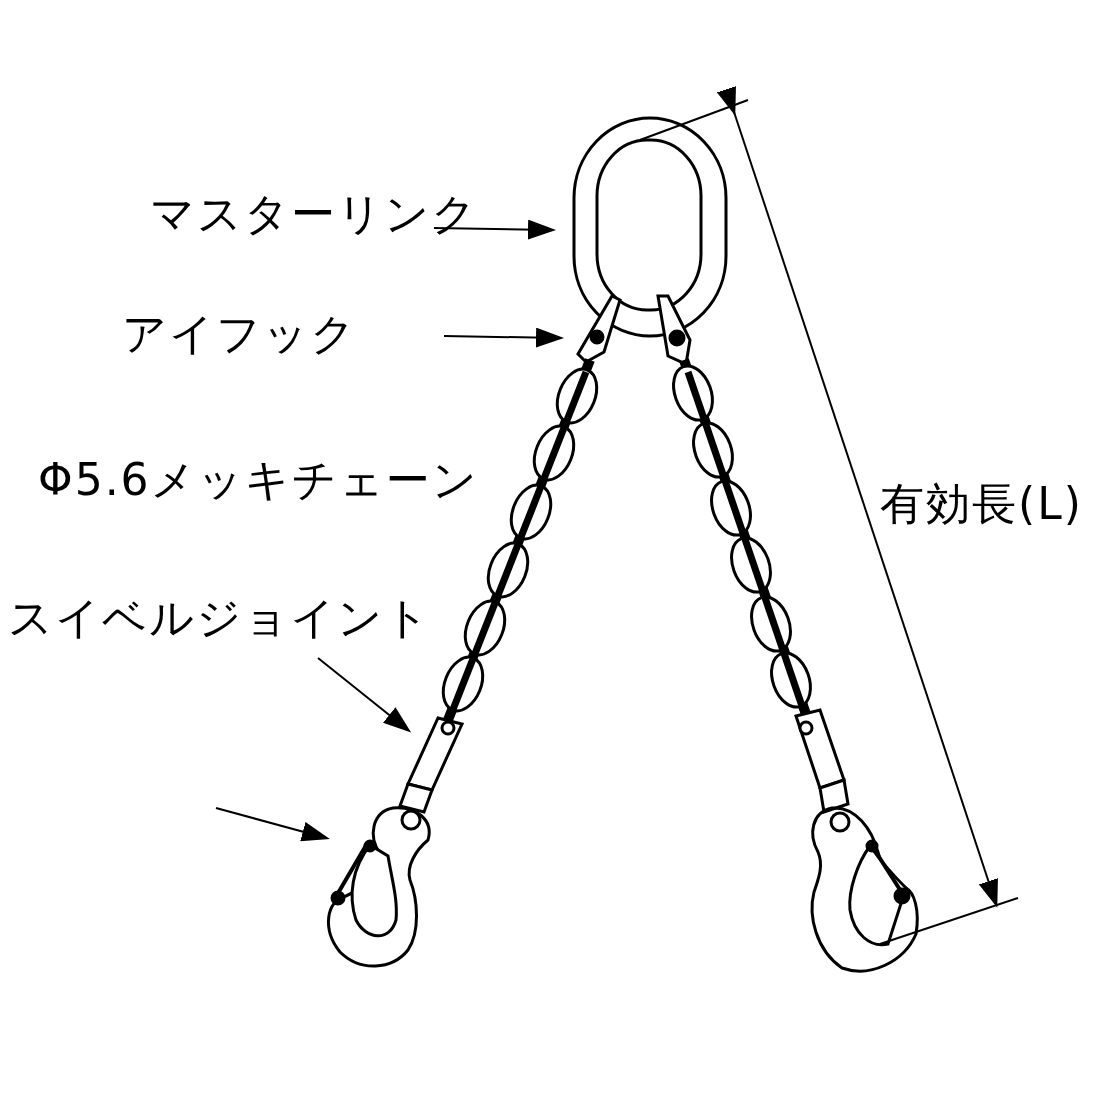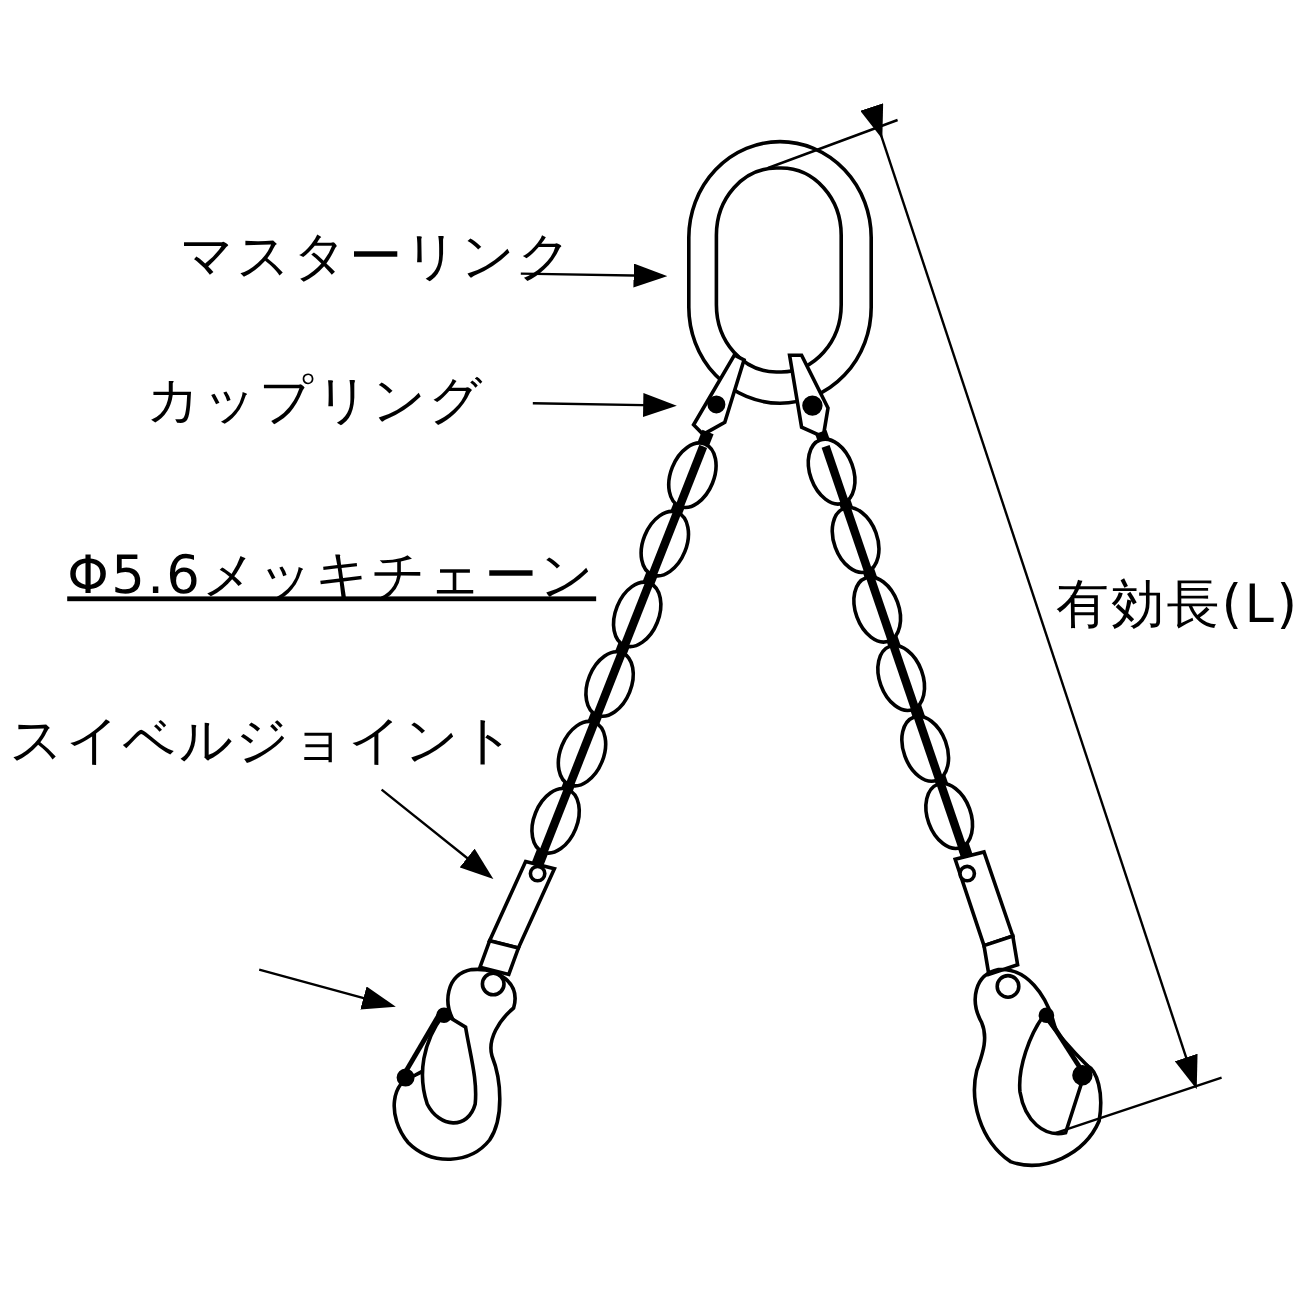--- a/index.html
+++ b/index.html
@@ -89,18 +89,18 @@
 
     <g stroke="#000" stroke-width="2" fill="none">
       <line x1="434" y1="228" x2="552" y2="230" marker-end="url(#arrow)"></line>
       <line x1="444" y1="336" x2="560" y2="338" marker-end="url(#arrow)"></line>
       <line x1="318" y1="658" x2="408" y2="730" marker-end="url(#arrow)"></line>
       <line x1="216" y1="808" x2="326" y2="838" marker-end="url(#arrow)"></line>
     </g>
   </svg>
 
   <div class="label" style="left:150px; top:162px;margin-top:30px;">マスターリンク</div>
-  <div class="label" style="left:122px; top:312px;">カップリング</div>
-  <div class="label" style="left:56px; top:458px;text-decoration:underline;">Φ5.6メッキチェーン</div>
+  <div class="label" style="left:122px; top:312px;">アイフック</div>
+  <div class="label" style="left:38px; top:458px;">Φ5.6メッキチェーン</div>
   <div class="label" style="left:8px; top:596px;text-align:center;">スイベルジョイント</div>
   <div class="label" style="left:880px; top:482px;">有効長(L)</div>
 
 </div>
 
 </body></html>

